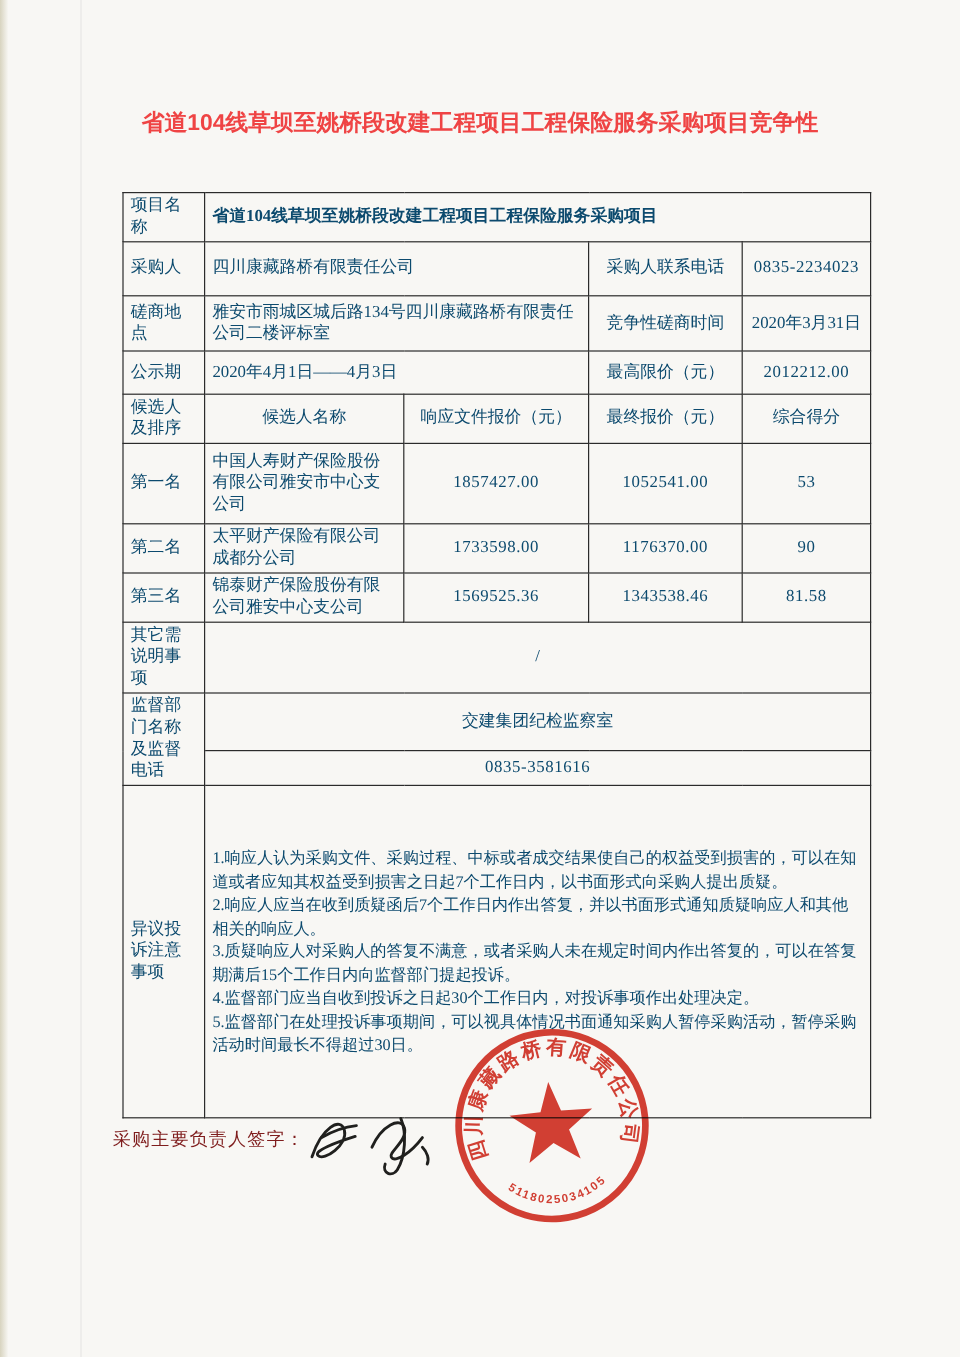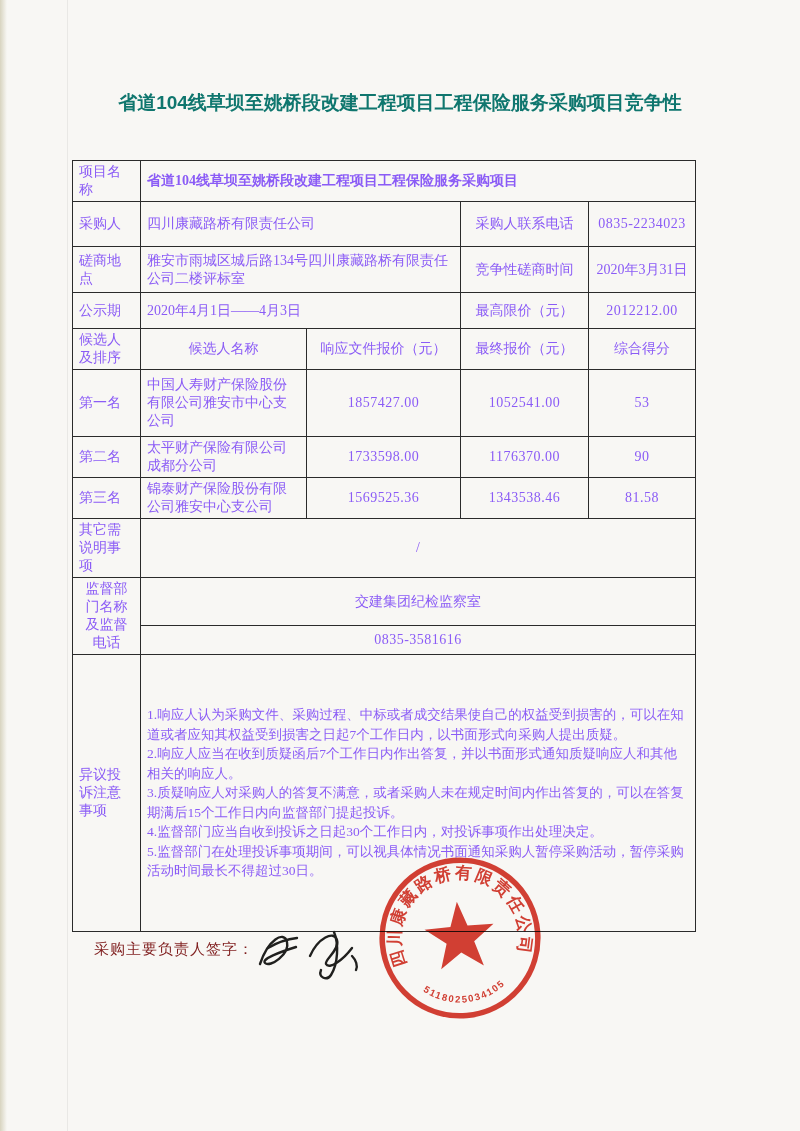--- a/index.html
+++ b/index.html
@@ -8,33 +8,33 @@
     background:#f8f7f4;color:#1b1b1b;
     font-family:"Liberation Serif","DejaVu Serif",serif;
   }
   .edge-left{position:absolute;left:0;top:0;width:7px;height:100%;
     background:linear-gradient(90deg,#cdc8ae,rgba(255,255,255,0));opacity:.75;}
   .crease{position:absolute;left:67px;top:0;width:1px;height:100%;
     background:rgba(150,150,150,.15);}
   .title{
     position:absolute;left:88px;top:88px;width:624px;text-align:center;
     font-family:"Liberation Sans","DejaVu Sans",sans-serif;
-    font-weight:bold;font-size:19px;line-height:29px;color:#0f766e;
+    font-weight:bold;font-size:19px;line-height:29px;color:#ef4444;
   }
   table.doc{
-    position:absolute;left:72px;top:160px;width:623px;
+    position:absolute;left:102px;top:160px;width:623px;
     border-collapse:collapse;table-layout:fixed;
-    font-size:14px;color:#8b5cf6;
+    font-size:14px;color:#0c4a6e;
   }
   table.doc td{
     border:1.5px solid #2b2b2b;padding:2px 6px;vertical-align:middle;
     line-height:18px;overflow:hidden;
   }
   td.lbl{text-align:left;}
-  td.lblc{text-align:center;padding:2px 3px;}
+  td.lblc{padding:2px 3px;}
   td.ctr{text-align:center;}
   td.num{text-align:center;letter-spacing:.5px;margin-left:10px;}
   td.notice-cell{padding:40px 12px 28px 8px;vertical-align:middle;}
   .notice-item{font-size:13.5px;line-height:19.5px;text-align:left;}
   .sign-label{
     position:absolute;left:94px;top:940px;font-size:15px;color:#7f1d1d;
     letter-spacing:1px;
   }
   .signature{position:absolute;left:248px;top:912px;}
   .stamp{

